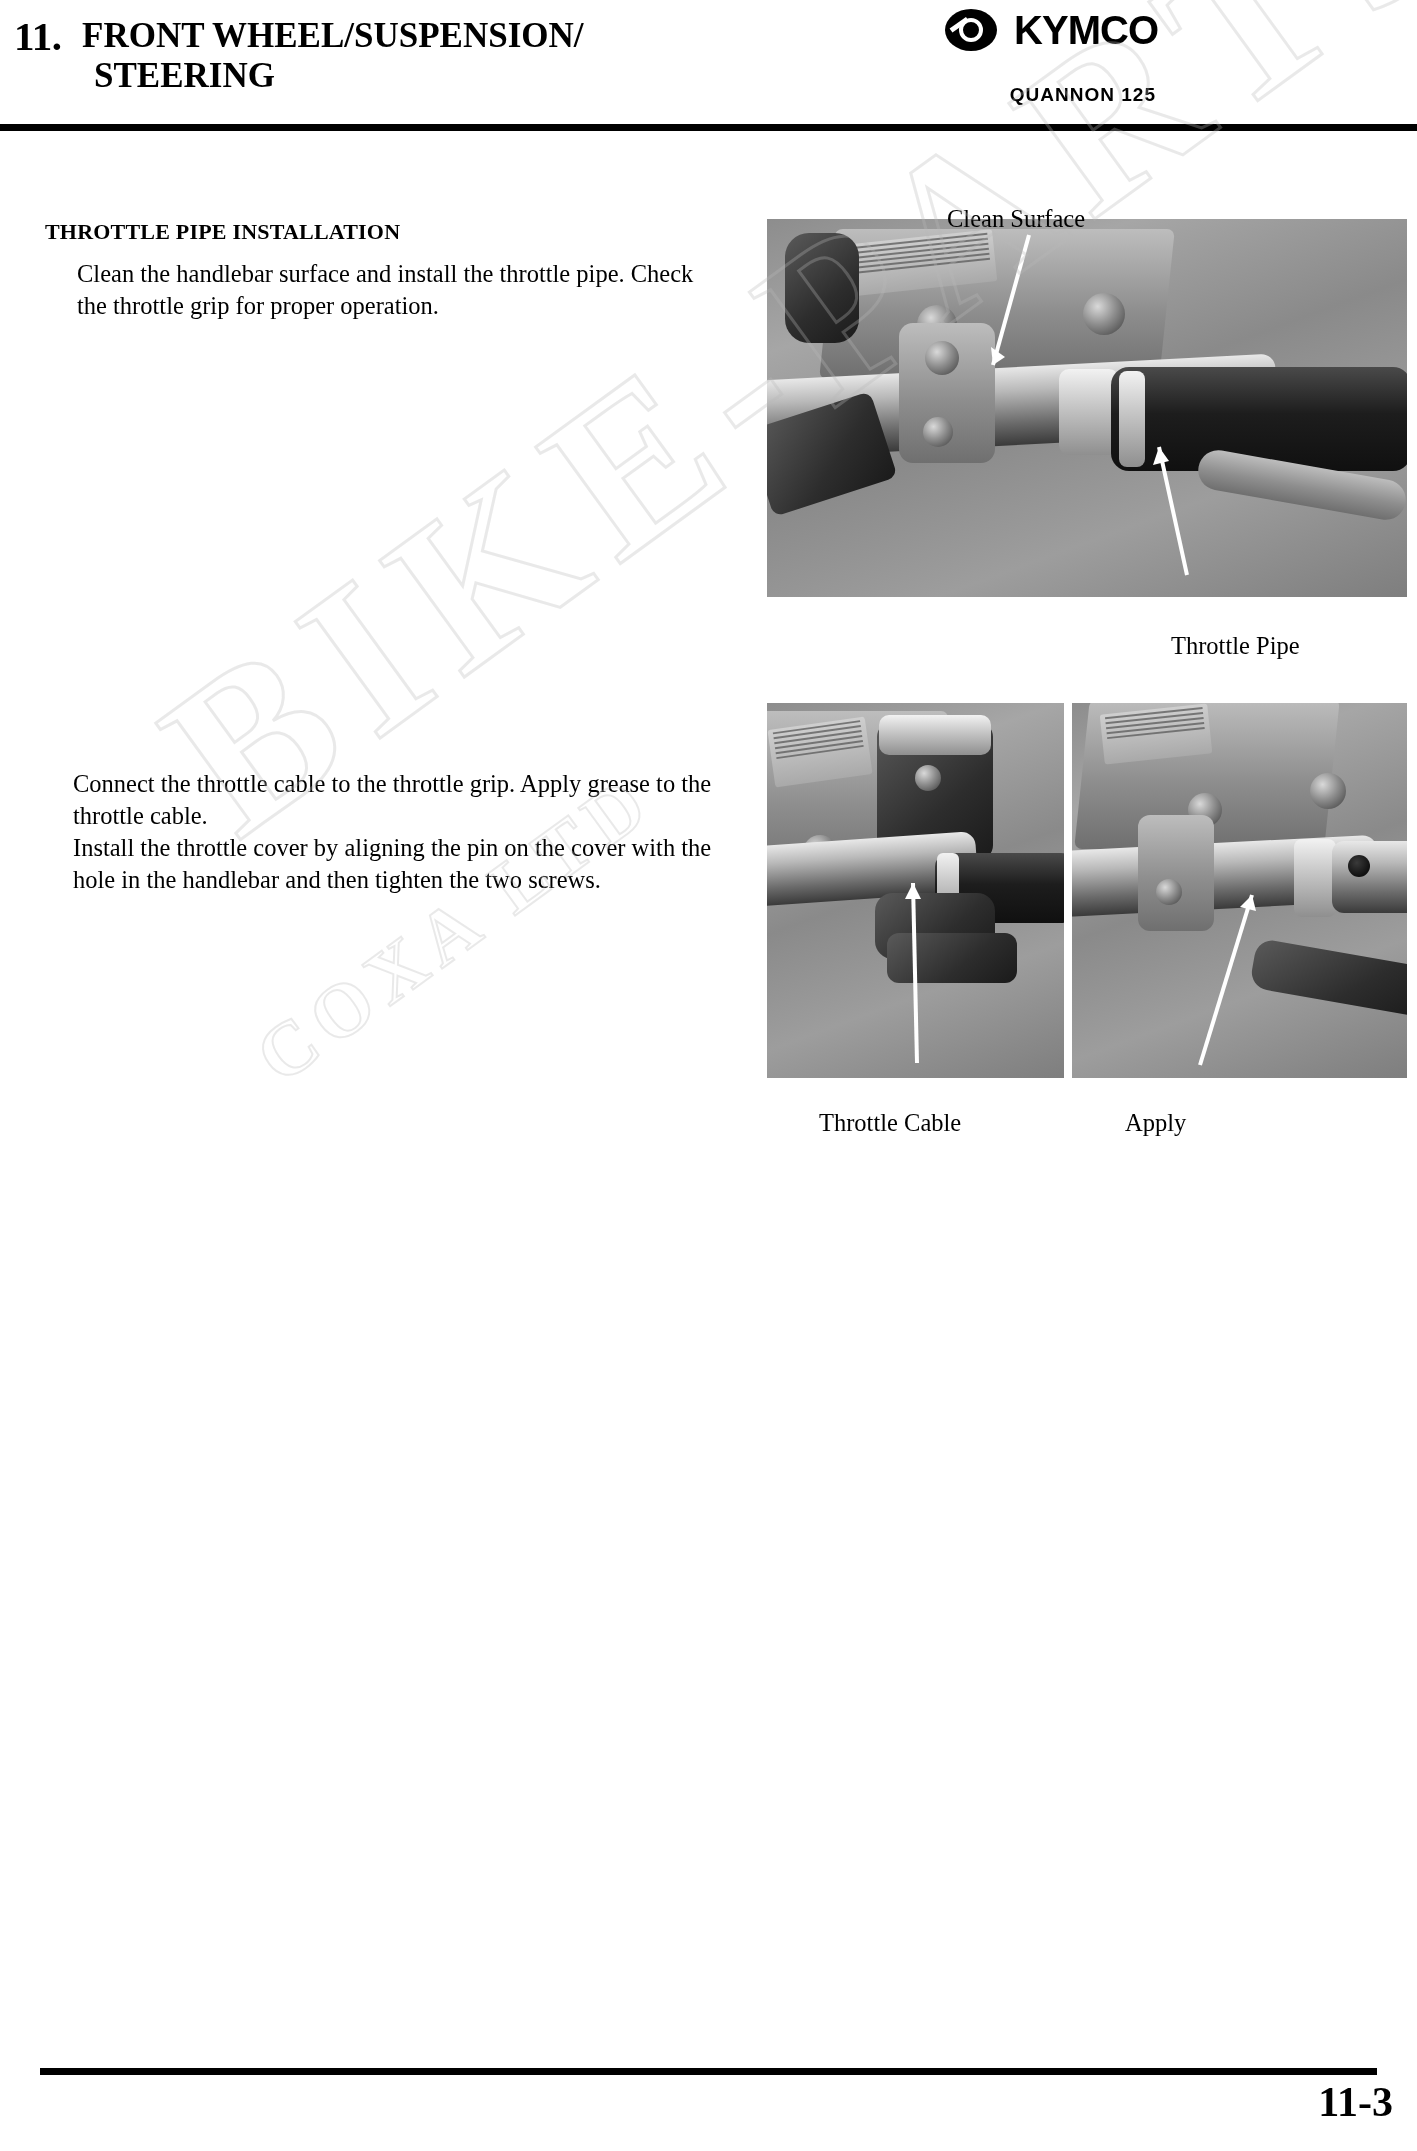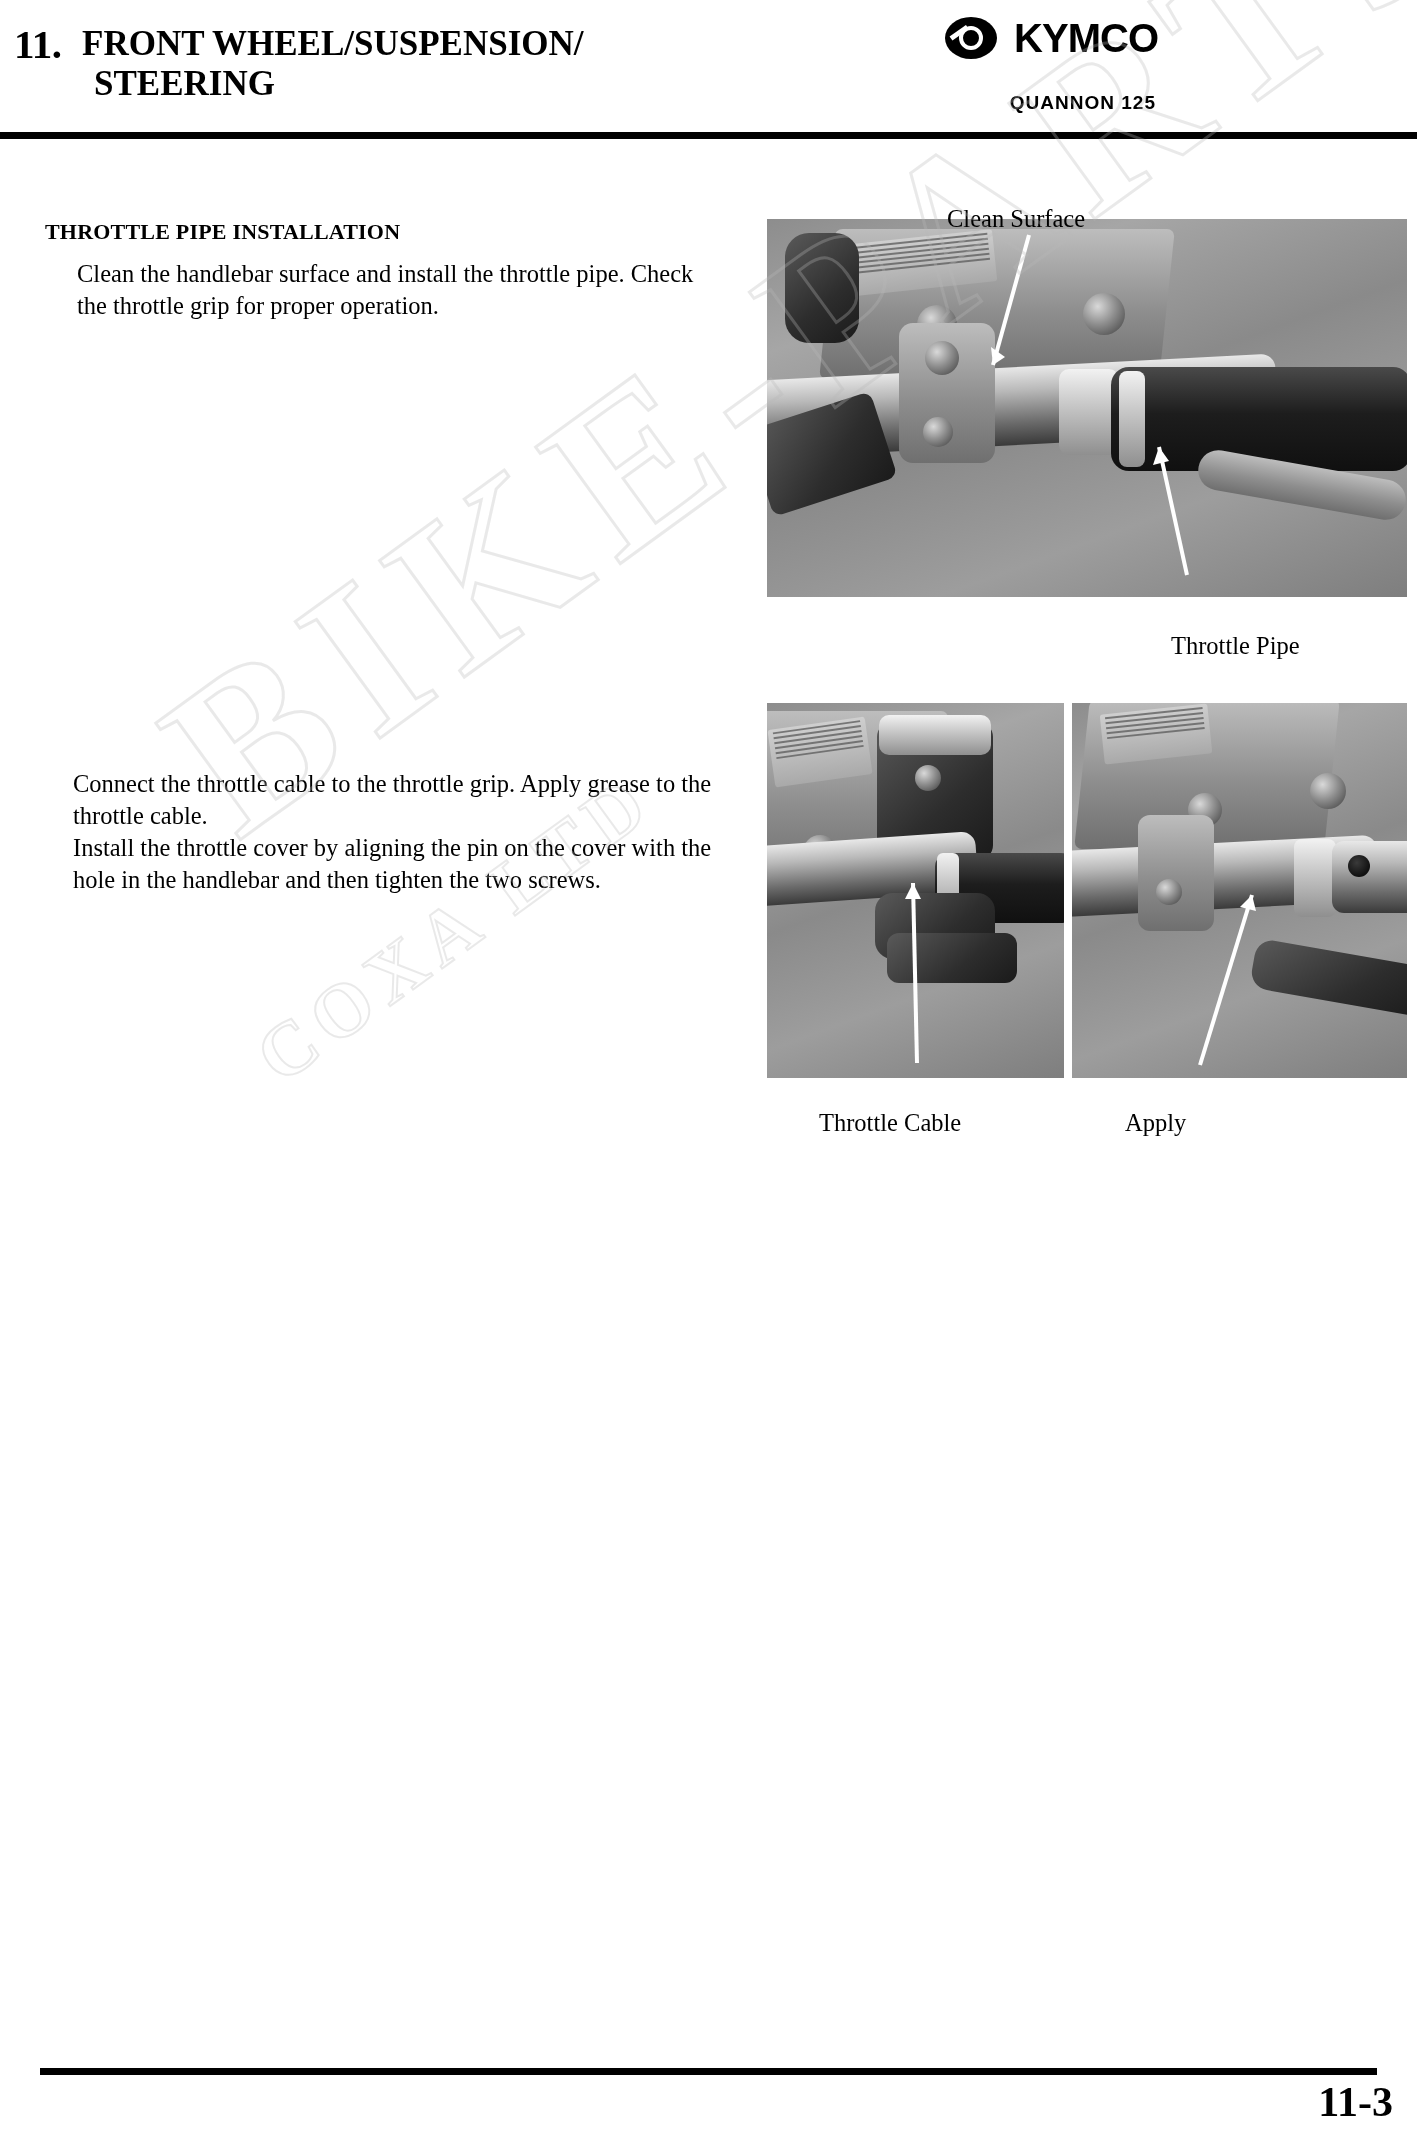--- a/index.html
+++ b/index.html
@@ -13,21 +13,21 @@
     position: relative;
     font-family: "Liberation Serif", serif;
     color: #000000;
     overflow: hidden;
   }
 
   
   #header {
     position: absolute;
     left: 0;
-    top: 12px;
+    top: 4px;
     width: 1182px;
     height: 128px;
   }
   #chapter-number {
     position: absolute;
     left: 14px;
     top: 8px;
     font-size: 41px;
     font-weight: bold;
     font-family: "Liberation Serif", serif;

